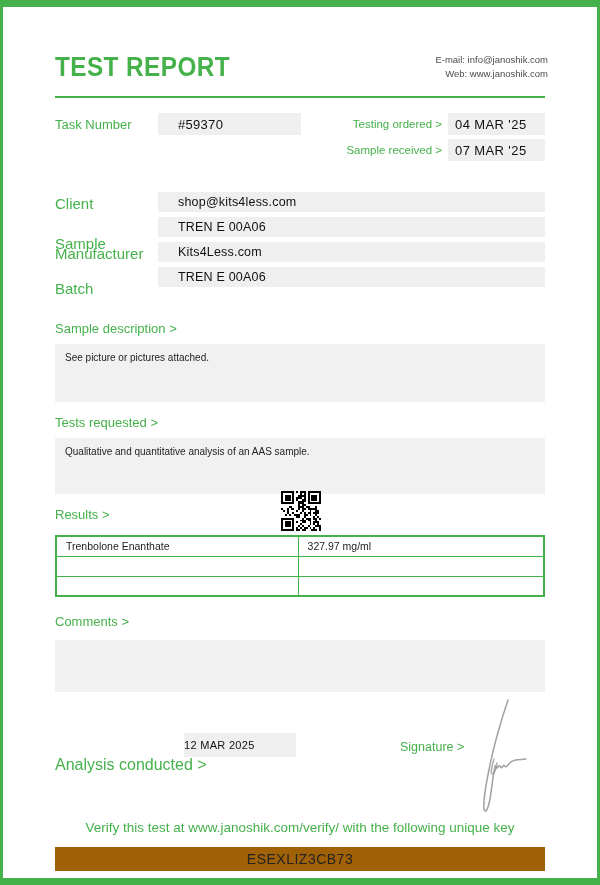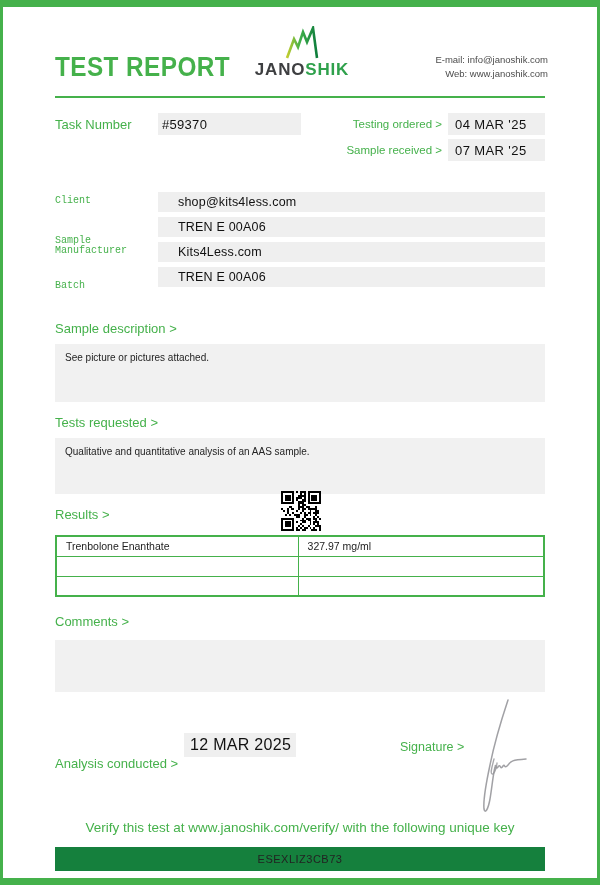--- a/index.html
+++ b/index.html
@@ -29,79 +29,64 @@
   .wordmark .jano{color:#3e3f41;}
   .wordmark .shik{color:#2fa14c;}
   .contact{right:52px;top:53px;text-align:right;font-size:9.5px;line-height:14px;color:#4c4c4c;margin-left:18px;}
   .contact .lbl{color:#4c4c4c;}
   .rule{left:55px;top:96px;width:490px;height:2px;background:var(--green);}
 
   
   .glabel{color:var(--green);}
   .task-label{left:55px;top:117px;font-size:13px;}
   .valbox{background:#efefef;color:#111;display:flex;align-items:center;}
-  .task-box{left:158px;top:113px;width:143px;height:22px;font-size:13px;padding-left:4px;letter-spacing:.3px;}
+  .task-box{left:158px;top:113px;width:143px;height:22px;font-size:13px;padding-left:20px;letter-spacing:.3px;}
   .date-label{width:112px;text-align:right;font-size:11.5px;}
   .ordered-label{left:330px;top:118px;}
   .received-label{left:330px;top:144px;}
   .date-box{left:448px;width:97px;height:22px;font-size:13px;padding-left:7px;letter-spacing:.4px;}
   .ordered-box{top:113px;text-align:center;}
   .received-box{top:139px;}
 
   
-  .info-label{left:55px;font-size:10px;font-family:Liberation Mono, monospace;}
+  .info-label{left:55px;font-size:15px;}
   .info-box{left:158px;width:387px;height:20px;font-size:12.5px;padding-left:20px;letter-spacing:.2px;}
 
   
   .sec-head{left:55px;font-size:13px;color:var(--green);}
   .sec-box{left:55px;width:490px;background:var(--box-gray);font-size:10px;color:#242424;
     padding:7px 10px;line-height:13px;}
   .qr{left:281px;top:491px;width:40px;height:40px;}
 
   .results-table{left:55px;top:535px;width:490px;border:2px solid var(--green);border-collapse:collapse;}
   .results-table td{border:1px solid var(--green);height:20px;font-size:10.5px;padding:0 0 0 9px;color:#1d1d1d;margin-left:28px;}
   .results-table td.c1{width:243px;}
   .results-table td.c2{width:247px;}
 
   
-  .analysis-label{left:55px;top:756px;font-size:13px;}
-  .analysis-box{left:184px;top:733px;width:112px;height:24px;font-size:16px;padding-left:6px;letter-spacing:.3px;}
+  .analysis-label{left:55px;top:756px;font-size:16px;}
+  .analysis-box{left:184px;top:733px;width:112px;height:24px;font-size:11px;letter-spacing:.3px;}
   .signature-label{left:400px;top:740px;font-size:12.5px;}
   .signature{left:468px;top:697px;width:66px;height:118px;}
   .verify-line{left:0;top:820px;width:600px;text-align:center;font-size:13.5px;color:var(--green);}
-  .key-box{left:55px;top:847px;width:490px;height:24px;background:#15803d;
-    font-size:11px;letter-spacing:.5px;justify-content:center;color:#222;}
+  .key-box{left:55px;top:847px;width:490px;height:24px;background:#a16207;
+    font-size:14px;letter-spacing:.5px;justify-content:center;color:#222;}
 </style>
 </head>
 <body>
 
 <div class="page">
 
   <div class="frame top"></div>
   <div class="frame bottom"></div>
   <div class="frame left"></div>
   <div class="frame right"></div>
 
   <div class="abs report-title">TEST REPORT</div>
 
-  <div class="abs logo">
-    <svg class="mark" width="38" height="34" viewBox="0 0 38 34">
-      <defs>
-        <linearGradient id="lg" x1="0" y1="0" x2="1" y2="0">
-          <stop offset="0" stop-color="#c3cd2f"></stop>
-          <stop offset="0.45" stop-color="#3fae4a"></stop>
-          <stop offset="1" stop-color="#0e7d3c"></stop>
-        </linearGradient>
-      </defs>
-      <path d="M4 32 L11 13 L15 21 L20 6 L24 16 L30 2 L34 32" fill="none" stroke="url(#lg)" stroke-width="2.6" stroke-linejoin="miter"></path>
-    </svg>
-    <div class="wordmark">
-      <span class="jano">JANO</span><span class="shik">SHIK</span>
-    </div>
-  </div>
 
   <div class="abs contact">
     <div>
       <span class="lbl">E-mail:</span>
       <span>info@janoshik.com</span>
     </div>
     <div>
       <span class="lbl">Web:</span>
       <span>www.janoshik.com</span>
     </div>

